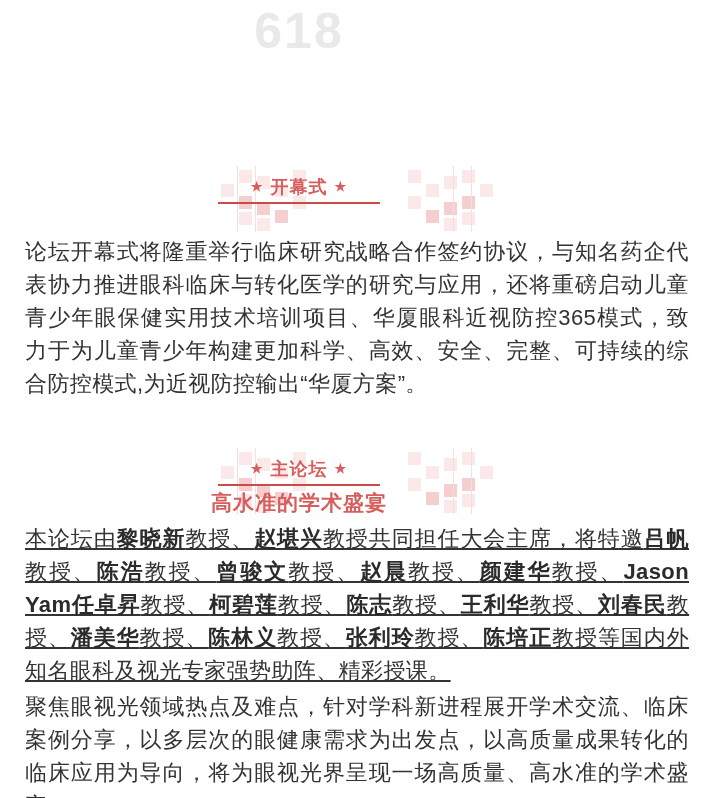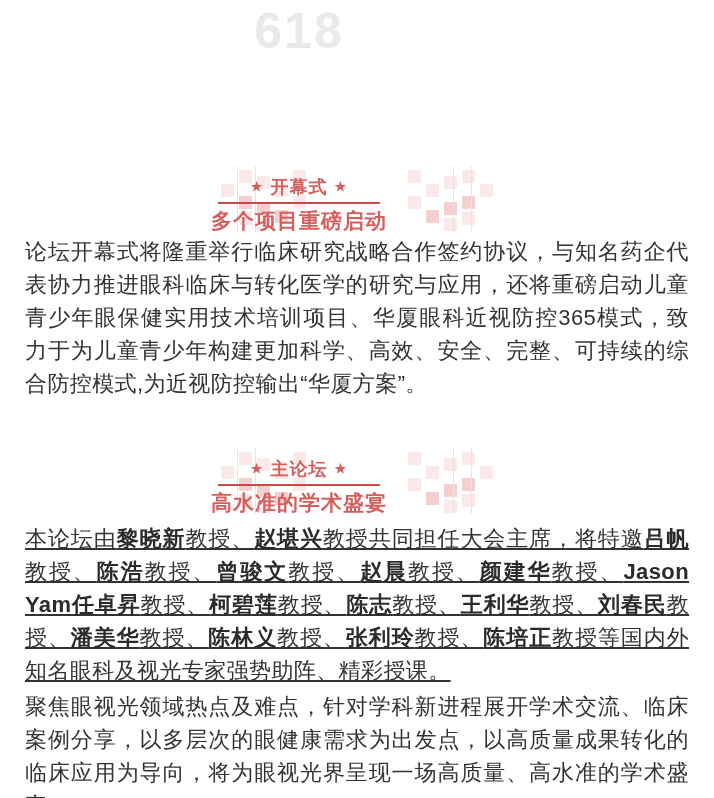--- a/index.html
+++ b/index.html
@@ -45,21 +45,20 @@
 
   <div class="watermark">618</div>
 
 
   <div class="section-header s1">
     <div class="deco-host"></div>
     <div class="badge-line">
       <span class="star">★</span><span class="badge-text">开幕式</span><span class="star">★</span>
     </div>
     <div class="badge-underline"></div>
-    <div class="section-subtitle">多个项目重磅启动</div>
   <div class="deco-sq l" style="left: 221px; top: 8px;"></div>
       <div class="deco-sq l" style="left: 239px; top: -6px;"></div>
       <div class="deco-sq m" style="left: 239px; top: 20px;"></div>
       <div class="deco-sq l" style="left: 239px; top: 36px;"></div>
       <div class="deco-sq l" style="left: 257px; top: 0px;"></div>
       <div class="deco-sq m" style="left: 257px; top: 26px;"></div>
       <div class="deco-sq l" style="left: 257px; top: 42px;"></div>
       <div class="deco-sq l" style="left: 275px; top: 8px;"></div>
       <div class="deco-sq m" style="left: 275px; top: 34px;"></div>
       <div class="deco-sq l" style="left: 293px; top: -6px;"></div>

